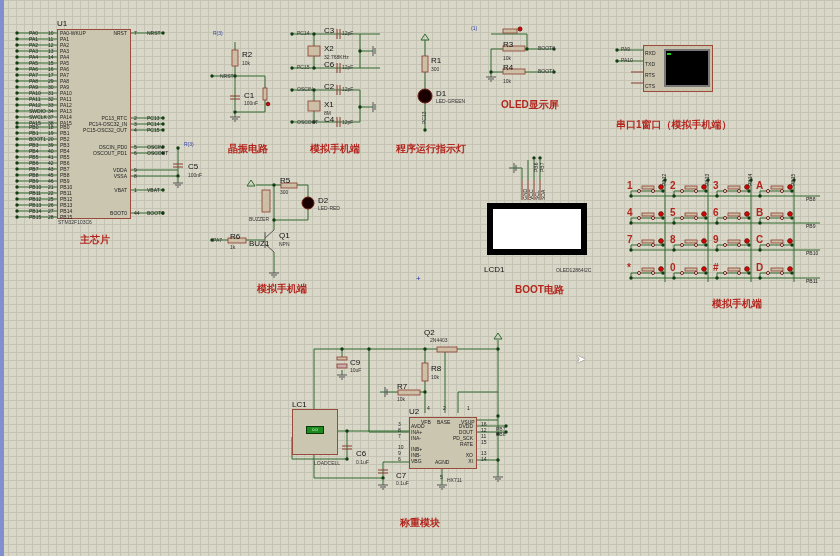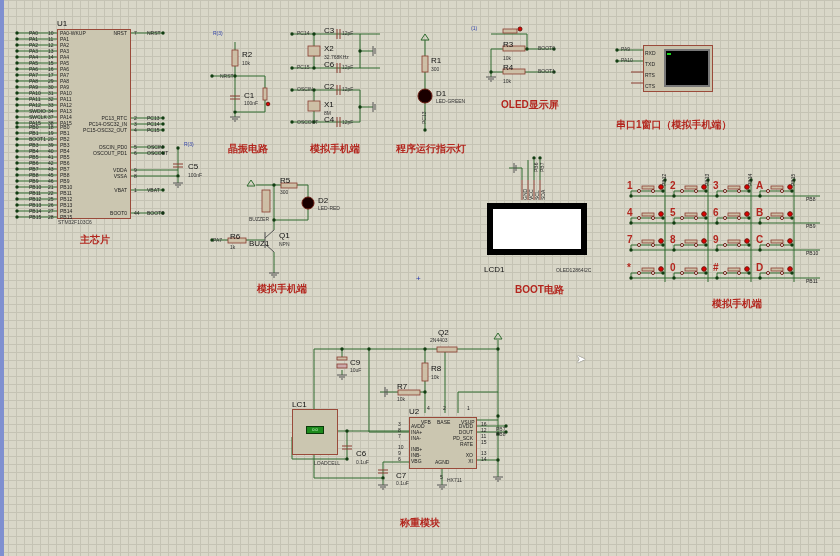--- a/index.html
+++ b/index.html
@@ -708,21 +708,21 @@
     <div class="t pin" style="left:806px;top:223px;">PB9</div>
     <div class="t pin" style="left:806px;top:250px;">PB10</div>
     <div class="t pin" style="left:806px;top:278px;">PB11</div>
     <div class="t pin" style="left:661px;top:186px;transform:rotate(-90deg);transform-origin:left top;">PB12</div>
     <div class="t pin" style="left:704px;top:186px;transform:rotate(-90deg);transform-origin:left top;">PB13</div>
     <div class="t pin" style="left:747px;top:186px;transform:rotate(-90deg);transform-origin:left top;">PB14</div>
     <div class="t pin" style="left:790px;top:186px;transform:rotate(-90deg);transform-origin:left top;">PB15</div>
   </div>
 <div class="t title" style="left:712px;top:297px;">模拟手机端</div>
 
-<div class="t ref" style="left:438px;top:328px;">Q2</div>
+<div class="t ref" style="left:424px;top:328px;">Q2</div>
 <div class="t tiny" style="left:430px;top:337px;">2N4403</div>
 <div class="t ref" style="left:350px;top:358px;">C9</div>
 <div class="t tiny" style="left:350px;top:367px;">10uF</div>
 <div class="t ref" style="left:431px;top:364px;">R8</div>
 <div class="t tiny" style="left:431px;top:374px;">10k</div>
 <div class="t ref" style="left:397px;top:382px;">R7</div>
 <div class="t tiny" style="left:397px;top:396px;">10k</div>
 <div class="t ref" style="left:292px;top:400px;">LC1</div>
 <div class="chip" style="left:292px;top:409px;width:44px;height:44px;"></div>
 <div style="position:absolute;left:306px;top:426px;width:16px;height:6px;background:#1c8a1c;border:1px solid #0a3a0a;color:#d0ffd0;font-size:4px;text-align:center;line-height:6px;">0.0</div>

